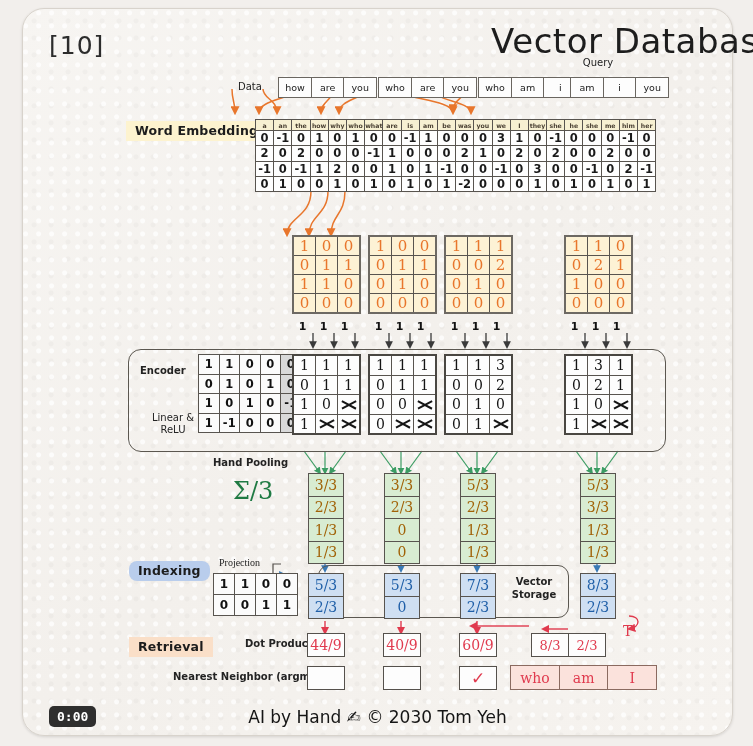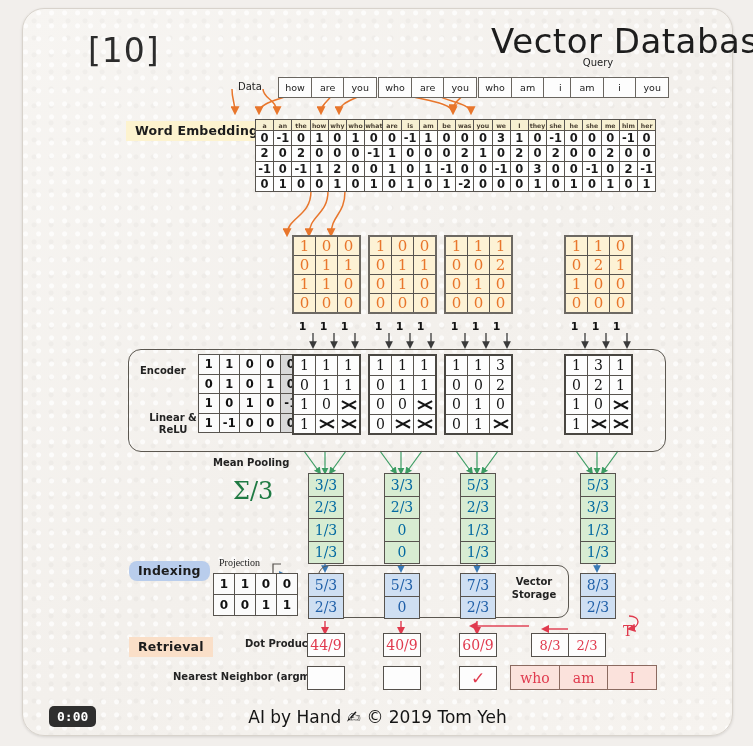--- a/index.html
+++ b/index.html
@@ -15,21 +15,21 @@
       radial-gradient(circle at 20% 30%, rgba(255,255,255,.75) 0 2px, transparent 3px),
       radial-gradient(circle at 65% 70%, rgba(0,0,0,.025) 0 2px, transparent 3px),
       linear-gradient(135deg,#f7f5f2 0%,#f3f0ec 50%,#f6f3ef 100%);
     background-size:13px 13px, 17px 17px, 100% 100%;
     border:1px solid #d8d3cc;
     border-radius:22px;
     box-shadow:0 1px 3px rgba(0,0,0,.12);
   }
   .abs{position:absolute;}
   
-  #page-num{left:26px;top:22px;font-size:33px;color:#2c2c2c;font-family:"DejaVu Sans",sans-serif;letter-spacing:1px;margin-left:39px;}
+  #page-num{left:26px;top:22px;font-size:25px;color:#2c2c2c;font-family:"DejaVu Sans",sans-serif;letter-spacing:1px;}
   #title{left:0;top:12px;width:709px;text-align:right;font-size:34px;color:#1d1d1d;letter-spacing:.5px;margin-left:48px;}
   
   .pill{padding:2px 9px 3px 9px;font-size:12.5px;font-weight:bold;color:#1c1c1c;letter-spacing:.2px;white-space:nowrap;}
   .pill-yellow{background:#fdf3cf;}
   .pill-green{background:#cfe8c8;}
   .pill-blue{background:#b9cdec;border-radius:8px;}
   .pill-orange{background:#fadfc8;}
   
   table.grid{border-collapse:collapse;}
   table.grid td{border:1px solid #58544f;text-align:center;vertical-align:middle;padding:0;}
@@ -43,34 +43,34 @@
   #enc-w td{width:19.5px;height:18.5px;font-size:11.5px;font-weight:bold;background:#fbfbfb;color:#111;}
   #enc-w td.shade{background:#d9d9d9;}
   
   .mat-enc td{width:21px;height:18.5px;font-size:14px;color:#131313;background:#fdfdfd;font-family:"DejaVu Serif",serif;position:relative;}
   .mat-enc{border:2px solid #4a4742;}
   .xmark{display:block;width:100%;height:100%;position:relative;}
   .xmark:before,.xmark:after{content:"";position:absolute;left:12%;top:48%;width:76%;height:1.7px;background:#151515;}
   .xmark:before{transform:rotate(28deg);}
   .xmark:after{transform:rotate(-28deg);}
   
-  .vec-green td{width:34px;height:21.5px;background:#d8ecd2;border:1px solid #4d6a49;color:#0369a1;font-size:14px;font-family:"DejaVu Serif",serif;}
+  .vec-green td{width:34px;height:21.5px;background:#d8ecd2;border:1px solid #4d6a49;color:#a16207;font-size:14px;font-family:"DejaVu Serif",serif;}
   
   .vec-blue td{width:34px;height:21.5px;background:#cfdff2;border:1px solid #4a5f7a;color:#1f5fa8;font-size:14px;font-family:"DejaVu Serif",serif;}
   #proj-w td{width:20px;height:20px;font-size:12px;font-weight:bold;background:#fbfbfb;color:#111;}
   
   .dotbox{width:36px;height:22px;border:1.5px solid #55514c;background:#fdfdfd;display:flex;align-items:center;justify-content:center;color:#e03a4e;font-size:14px;font-family:"DejaVu Serif",serif;}
   .nnbox{width:36px;height:22px;border:1.5px solid #55514c;background:#fdfdfd;display:flex;align-items:center;justify-content:center;color:#e03a4e;font-size:17px;}
   
   .tokrow{display:flex;}
   .tok{border:1.4px solid #6a6660;background:#fdfdfd;width:32px;height:19px;display:flex;align-items:center;justify-content:center;font-size:9.5px;color:#1a1a1a;margin-left:-1.4px;}
   .tok:first-child{margin-left:0;}
   .tok-red{border:1.4px solid #8a6a60;background:#fbe2dc;color:#e03a4e;width:48px;height:23px;font-size:14px;font-family:"DejaVu Serif",serif;}
   .caption{font-size:10px;color:#232323;}
-  .caption-sm{font-size:10px;color:#232323;font-weight:bold;}
+  .caption-sm{font-size:10px;color:#232323;}
   
   #enc-frame{left:105px;top:340px;width:536px;height:101px;border:1.5px solid #5b5750;border-radius:13px;}
   #store-frame{left:295px;top:556px;width:249px;height:51px;border:1.5px solid #5b5750;border-radius:11px;}
   
   .one-col{font-size:11px;font-weight:bold;color:#111;text-align:center;width:21px;}
   
   #timer{left:26px;top:697px;background:#2f2f2f;color:#fff;border-radius:5px;padding:3px 8px;font-size:13px;font-weight:bold;font-family:"DejaVu Sans Mono",monospace;}
   #credit{left:0;top:698px;width:709px;text-align:center;font-size:17px;color:#151515;}
   svg.overlay{position:absolute;left:0;top:0;width:709px;height:726px;pointer-events:none;}
 </style>
@@ -612,21 +612,21 @@
               <span class="xmark"></span>
             </td>
             <td>
               <span class="xmark"></span>
             </td>
           </tr>
         </tbody>
       </table>
   </div>
 
-  <div class="abs caption" style="left:190px;top:448px;font-weight:bold;">Mean Pooling</div>
+  <div class="abs caption" style="left:190px;top:448px;font-weight:bold;">Hand Pooling</div>
   <div class="abs" style="left:210px;top:468px;font-size:24px;color:#1f7a43;font-family:'DejaVu Serif',serif;">Σ/3</div>
 
   <div class="abs" style="left:285px;top:464px;">
     <table class="grid vec-green">
         <tbody>
           <tr>
             <td>3/3</td>
           </tr>
           <tr>
             <td>2/3</td>
@@ -787,15 +787,15 @@
   <div class="abs nnbox" style="left:360px;top:657px;"></div>
   <div class="abs nnbox" style="left:436px;top:657px;">✓</div>
 
   <div class="abs tokrow" style="left:487px;top:656px;">
     <div class="tok tok-red">who</div>
     <div class="tok tok-red">am</div>
     <div class="tok tok-red">I</div>
   </div>
 
   <div class="abs" id="timer">0:00</div>
-  <div class="abs" id="credit">AI by Hand ✍ © 2019 Tom Yeh</div>
+  <div class="abs" id="credit">AI by Hand ✍ © 2030 Tom Yeh</div>
 
 </div>
 
 </body></html>

